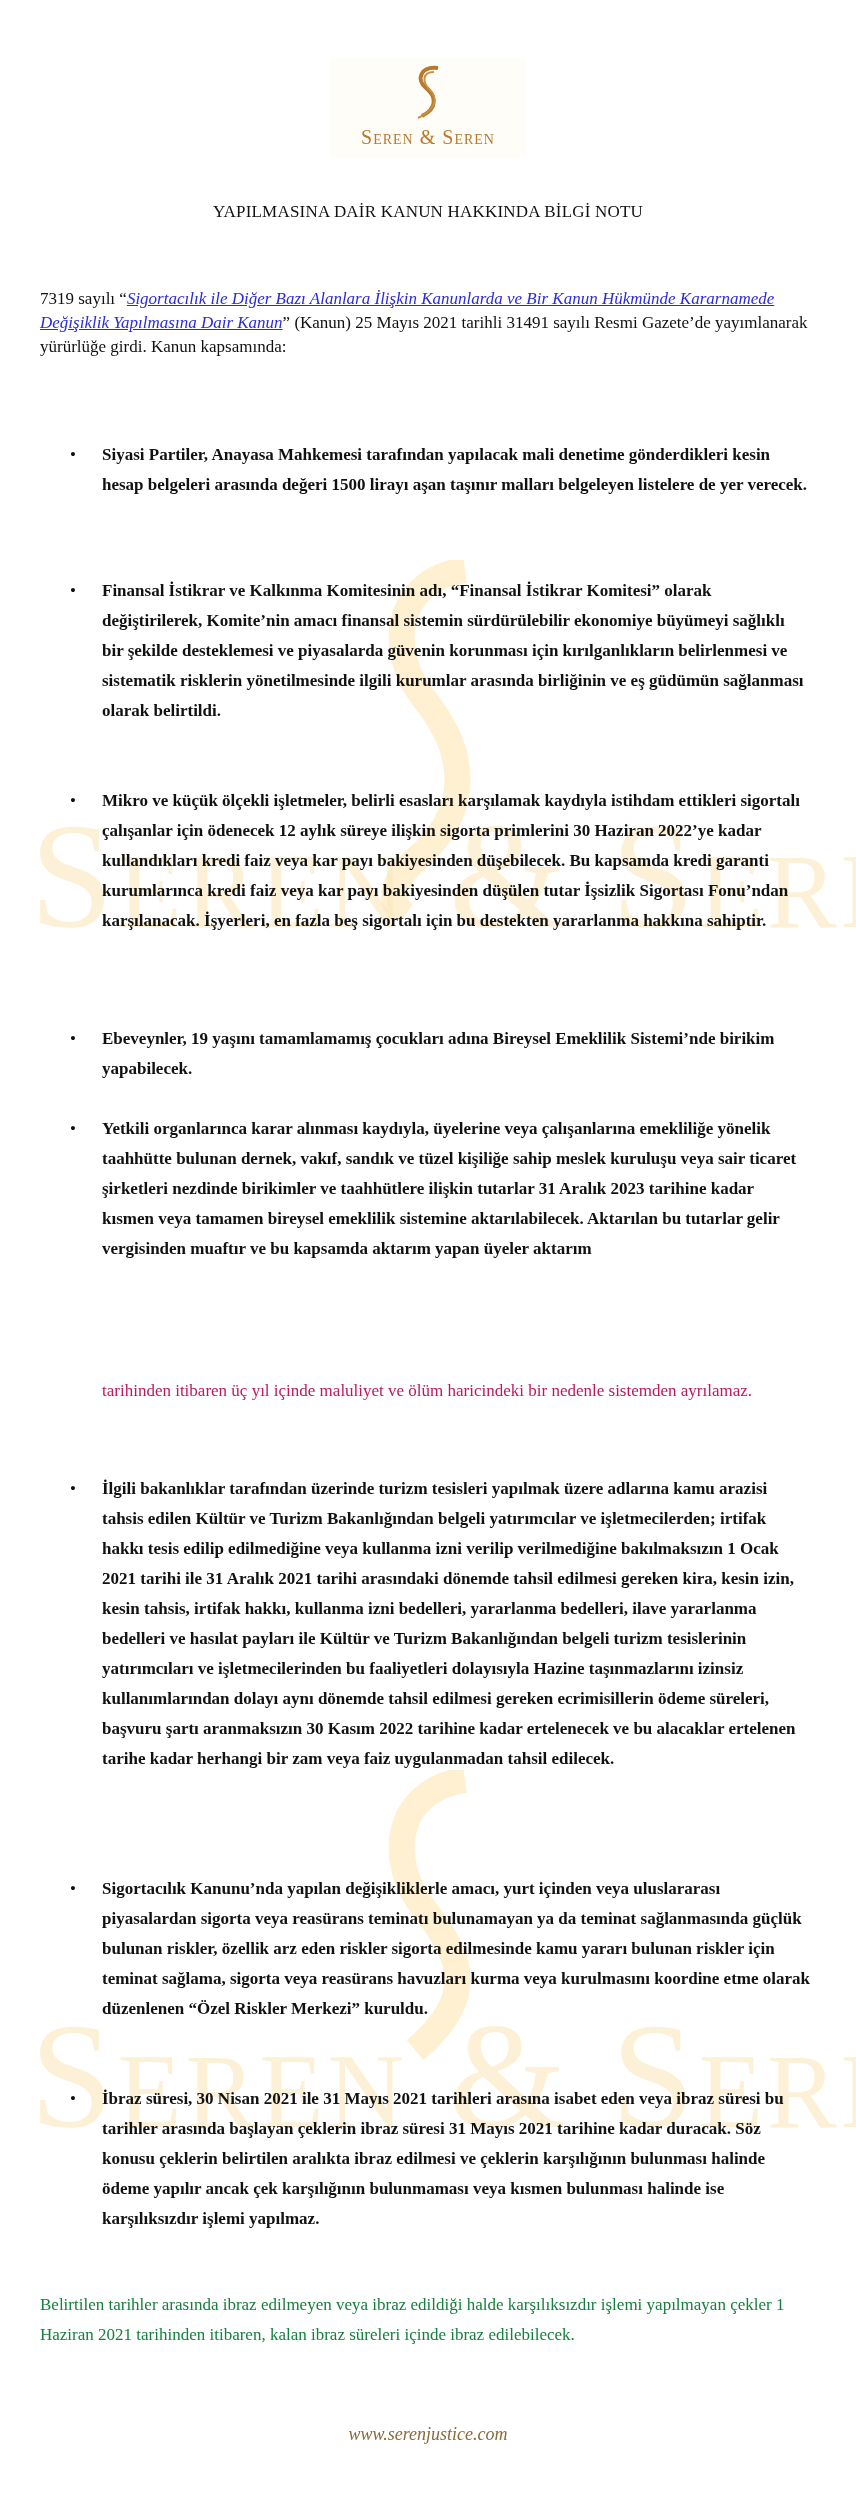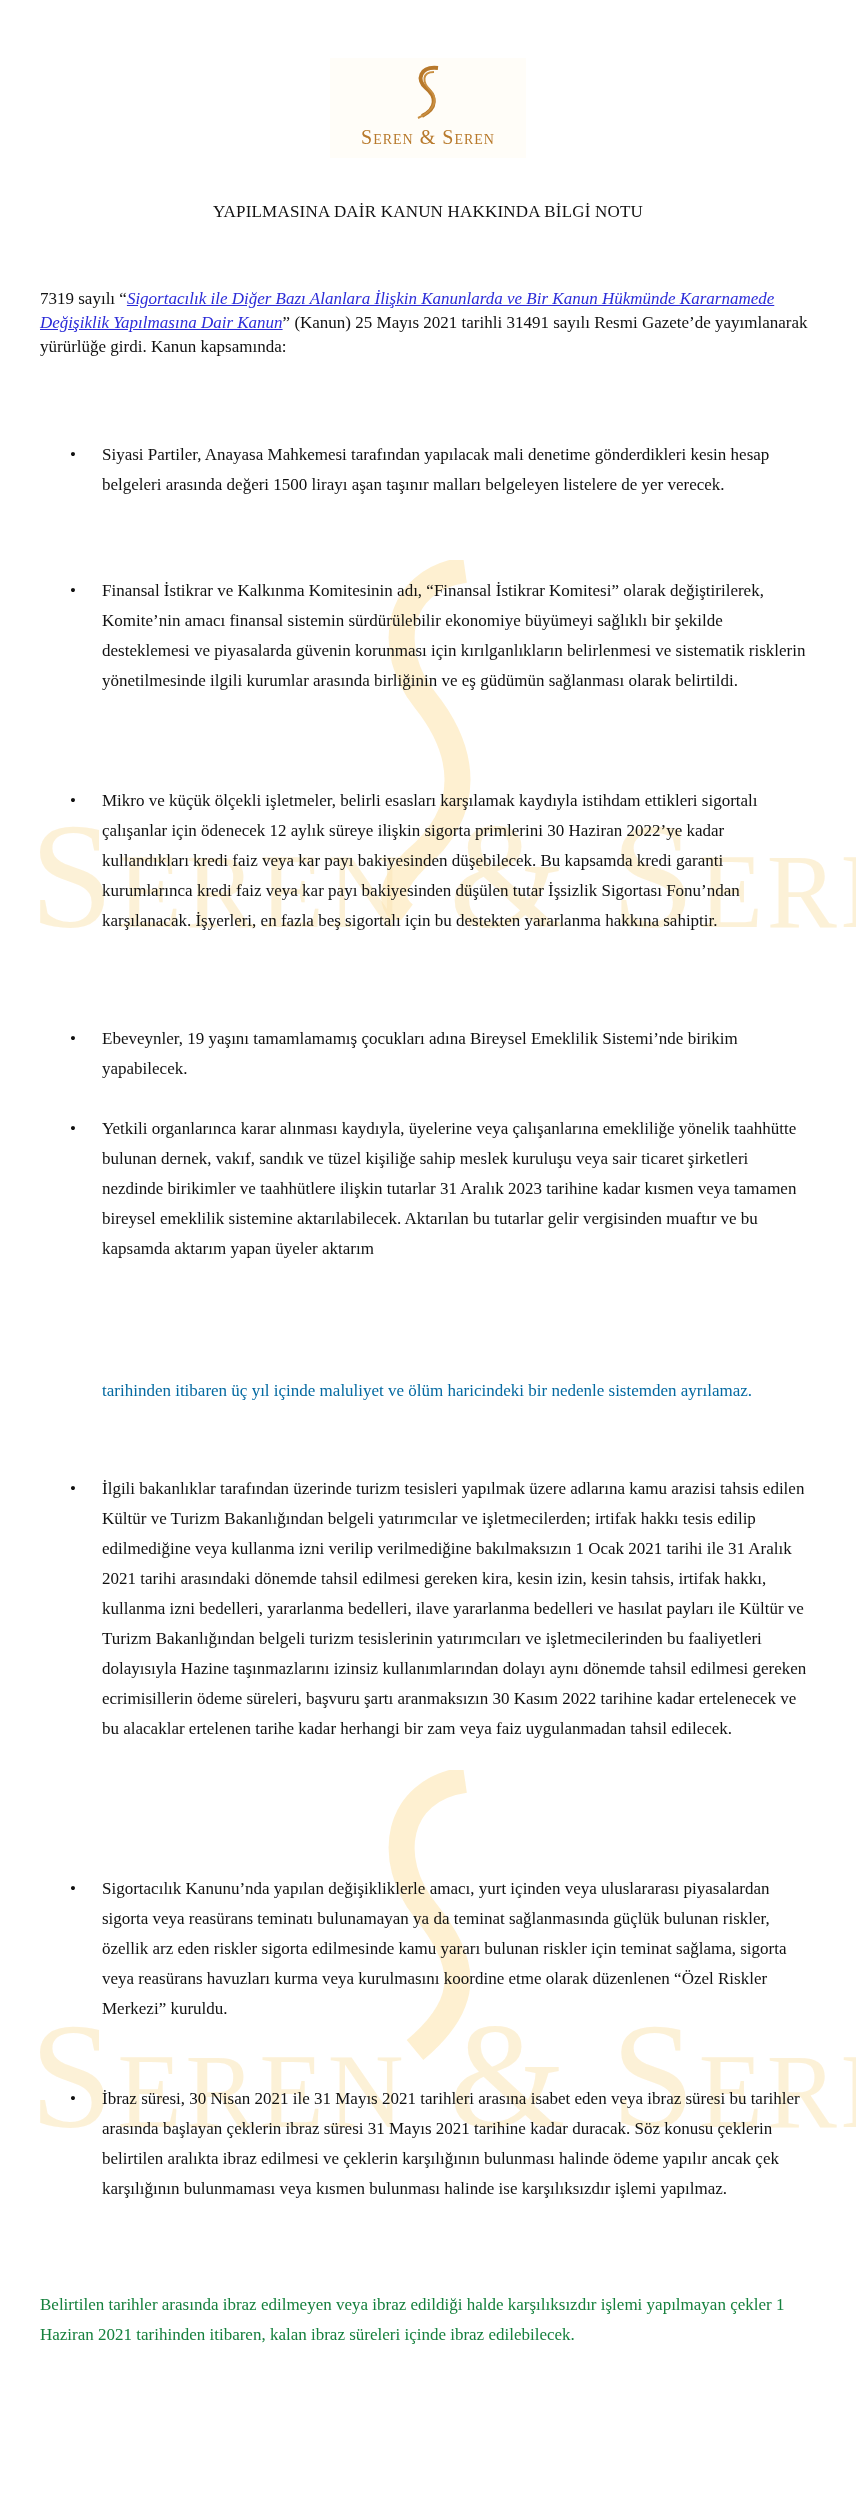--- a/index.html
+++ b/index.html
@@ -17,23 +17,23 @@
   .wm-text { position: absolute; font-size: 150px; color: #fbe6b8; opacity: 0.55; letter-spacing: 4px; white-space: nowrap; font-variant: small-caps; }
 
   .title { position: absolute; left: 40px; width: 776px; top: 196px; text-align: center; font-size: 17px; line-height: 31px; letter-spacing: 0.2px; color: #111; }
 
   .intro { position: absolute; left: 40px; width: 776px; top: 287px; font-size: 17px; line-height: 24px; color: #111; }
   .intro a { color: #2b2bd8; font-style: italic; text-decoration: underline; }
 
   .bullets { position: absolute; left: 0; top: 0; width: 856px; }
   .bullet { position: absolute; left: 70px; width: 740px; font-size: 17px; line-height: 30px; color: #111; }
   .bullet .dot { position: absolute; left: 0; top: 0; width: 10px; }
-  .bullet .txt { position: absolute; left: 32px; width: 708px; }
+  .bullet .txt { position: absolute; left: 32px; width: 708px; font-weight: bold; }
 
-  .cont { position: absolute; left: 102px; width: 708px; font-size: 17px; line-height: 30px; color: #0369a1; }
+  .cont { position: absolute; left: 102px; width: 708px; font-size: 17px; line-height: 30px; color: #be185d; }
 
   .closing { position: absolute; left: 40px; width: 776px; top: 2290px; font-size: 17px; line-height: 30px; color: #15803d; }
 
   .footer { position: absolute; left: 0; width: 856px; top: 2424px; text-align: center; font-size: 18px; font-style: italic; color: #8a6a3b; }
 </style>
 </head>
 <body>
 
 <div class="page">
 
@@ -95,13 +95,14 @@
       <span class="txt">Sigortacılık Kanunu’nda yapılan değişikliklerle amacı, yurt içinden veya uluslararası piyasalardan sigorta veya reasürans teminatı bulunamayan ya da teminat sağlanmasında güçlük bulunan riskler, özellik arz eden riskler sigorta edilmesinde kamu yararı bulunan riskler için teminat sağlama, sigorta veya reasürans havuzları kurma veya kurulmasını koordine etme olarak düzenlenen “Özel Riskler Merkezi” kuruldu.</span>
     </div>
     <div class="bullet" style="top:2084px;">
       <span class="dot">•</span>
       <span class="txt">İbraz süresi, 30 Nisan 2021 ile 31 Mayıs 2021 tarihleri arasına isabet eden veya ibraz süresi bu tarihler arasında başlayan çeklerin ibraz süresi 31 Mayıs 2021 tarihine kadar duracak. Söz konusu çeklerin belirtilen aralıkta ibraz edilmesi ve çeklerin karşılığının bulunması halinde ödeme yapılır ancak çek karşılığının bulunmaması veya kısmen bulunması halinde ise karşılıksızdır işlemi yapılmaz.</span>
     </div>
   </div>
 
   <div class="closing">Belirtilen tarihler arasında ibraz edilmeyen veya ibraz edildiği halde karşılıksızdır işlemi yapılmayan çekler 1 Haziran 2021 tarihinden itibaren, kalan ibraz süreleri içinde ibraz edilebilecek.</div>
 
+  <div class="footer">www.serenjustice.com</div>
 </div>
 
 </body></html>

